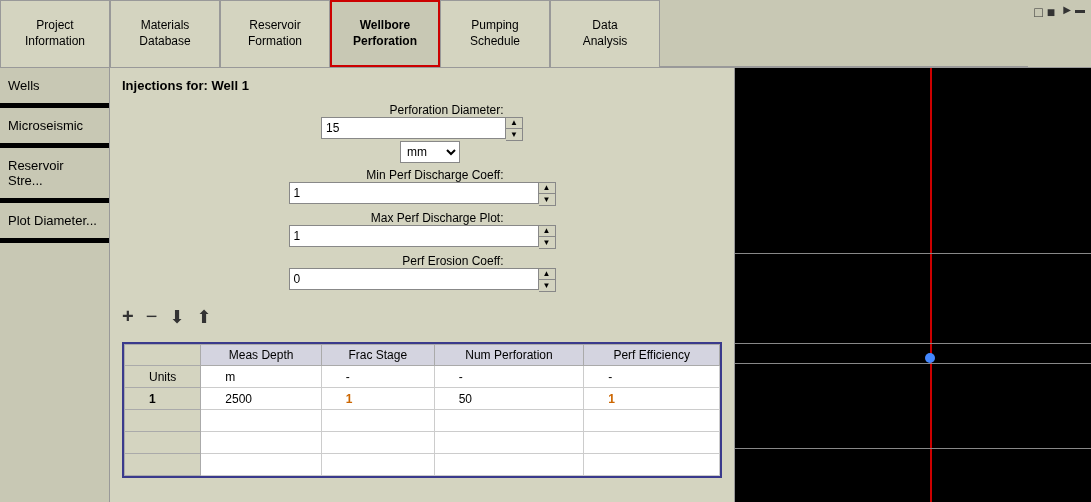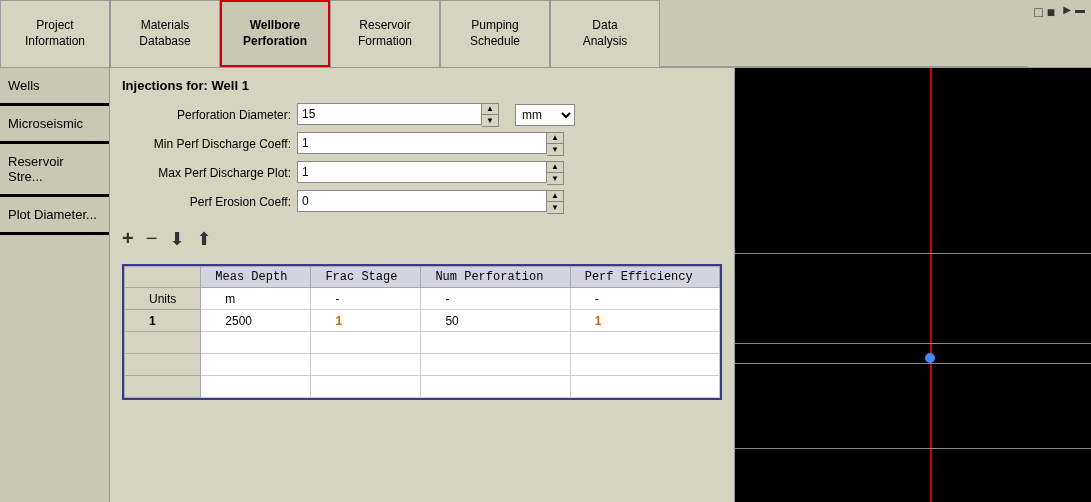--- a/index.html
+++ b/index.html
@@ -59,21 +59,21 @@
     
     .sidebar {
       width: 110px;
       background: #c8c8b4;
       border-right: 1px solid #999;
       display: flex;
       flex-direction: column;
     }
     .sidebar-item {
       padding: 10px 8px;
-      border-bottom: 3px solid #000000;
+      border-bottom: 5px solid #000000;
       cursor: pointer;
       font-size: 13px;
       color: #000;
       background: #c8c8b4;
     }
     .sidebar-item.active {
       border: 2px solid #cc0000;
       background: #c8c8b4;
       font-weight: normal;
     }
@@ -89,20 +89,21 @@
     .panel-title {
       font-weight: bold;
       font-size: 13px;
       margin-bottom: 10px;
     }
 
     .form-row {
       display: flex;
       align-items: center;
       margin-bottom: 5px;
+      flex-direction: column;
     }
     .form-label {
       width: 175px;
       text-align: right;
       padding-right: 6px;
       font-size: 12px;
       color: #000;
     }
     .form-input {
       width: 200px;
@@ -176,23 +177,22 @@
     }
     .data-table {
       width: 100%;
       border-collapse: collapse;
       font-size: 12px;
     }
     .data-table th {
       background: #d4d4e0;
       border: 1px solid #aaa;
       padding: 3px 14px;
-      text-align: left;
+      text-align: center;
       font-weight: normal;
-      font-family: Liberation Mono, monospace;
     }
     .data-table td {
       border: 1px solid #ccc;
       padding: 2px 24px;
       background: #fff;
       height: 22px;
     }
     .data-table td.units-label {
       background: #d4d4c0;
       border: 1px solid #aaa;
@@ -247,27 +247,27 @@
 
 <div class="tab-bar">
   <div class="tab">
     <span style="white-space:pre">Project
 Information</span>
   </div>
   <div class="tab">
     <span style="white-space:pre">Materials
 Database</span>
   </div>
+  <div class="tab">
+    <span style="white-space:pre">Reservoir
+Formation</span>
+  </div>
   <div class="tab active">
     <span style="white-space:pre">Wellbore
 Perforation</span>
-  </div>
-  <div class="tab">
-    <span style="white-space:pre">Reservoir
-Formation</span>
   </div>
   <div class="tab">
     <span style="white-space:pre">Pumping
 Schedule</span>
   </div>
   <div class="tab">
     <span style="white-space:pre">Data
 Analysis</span>
   </div>
   <div class="tab-spacer"></div>

